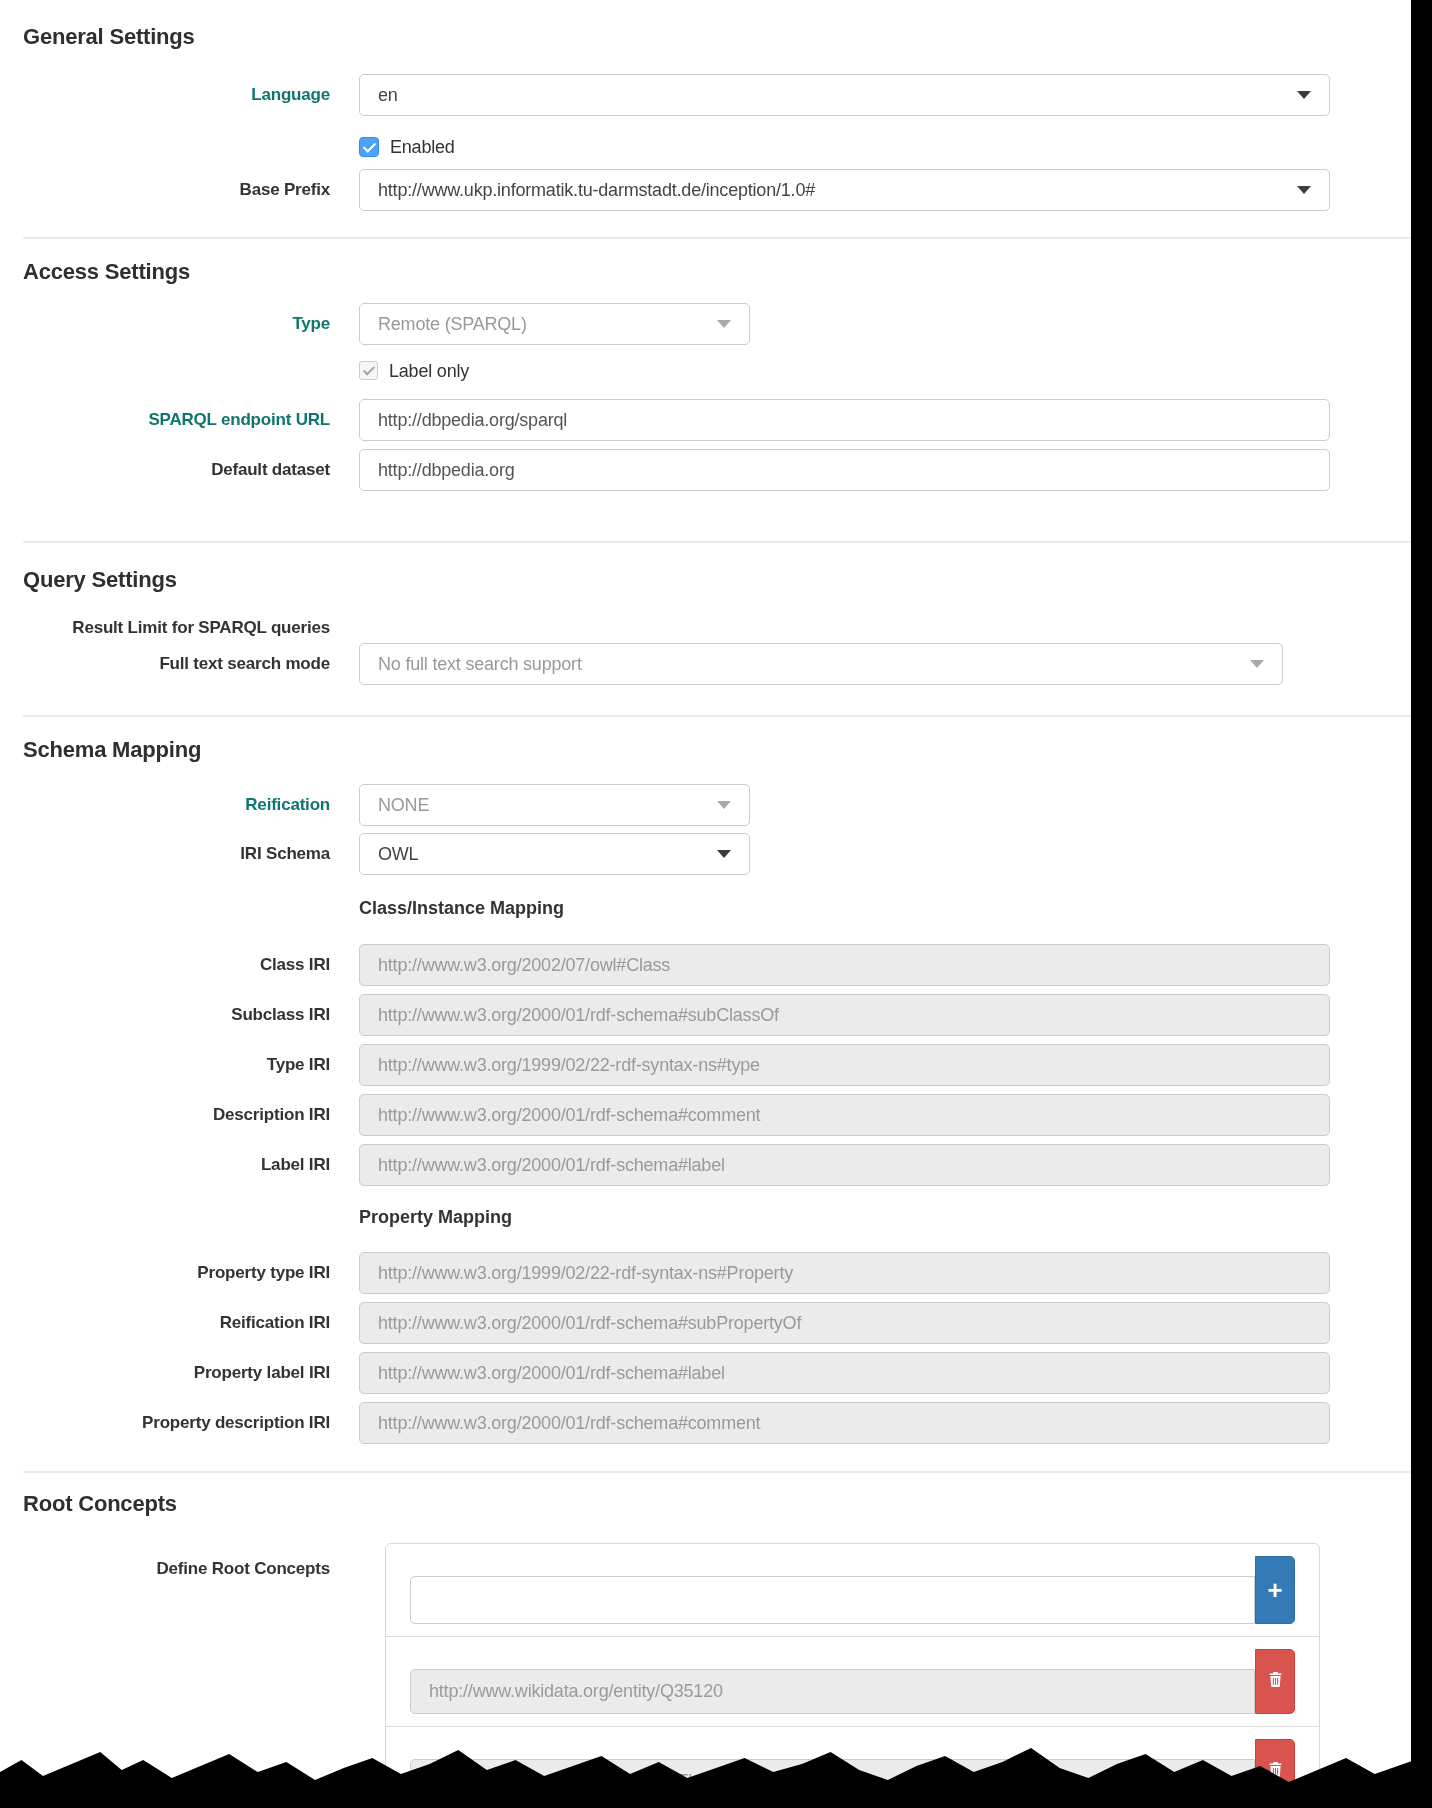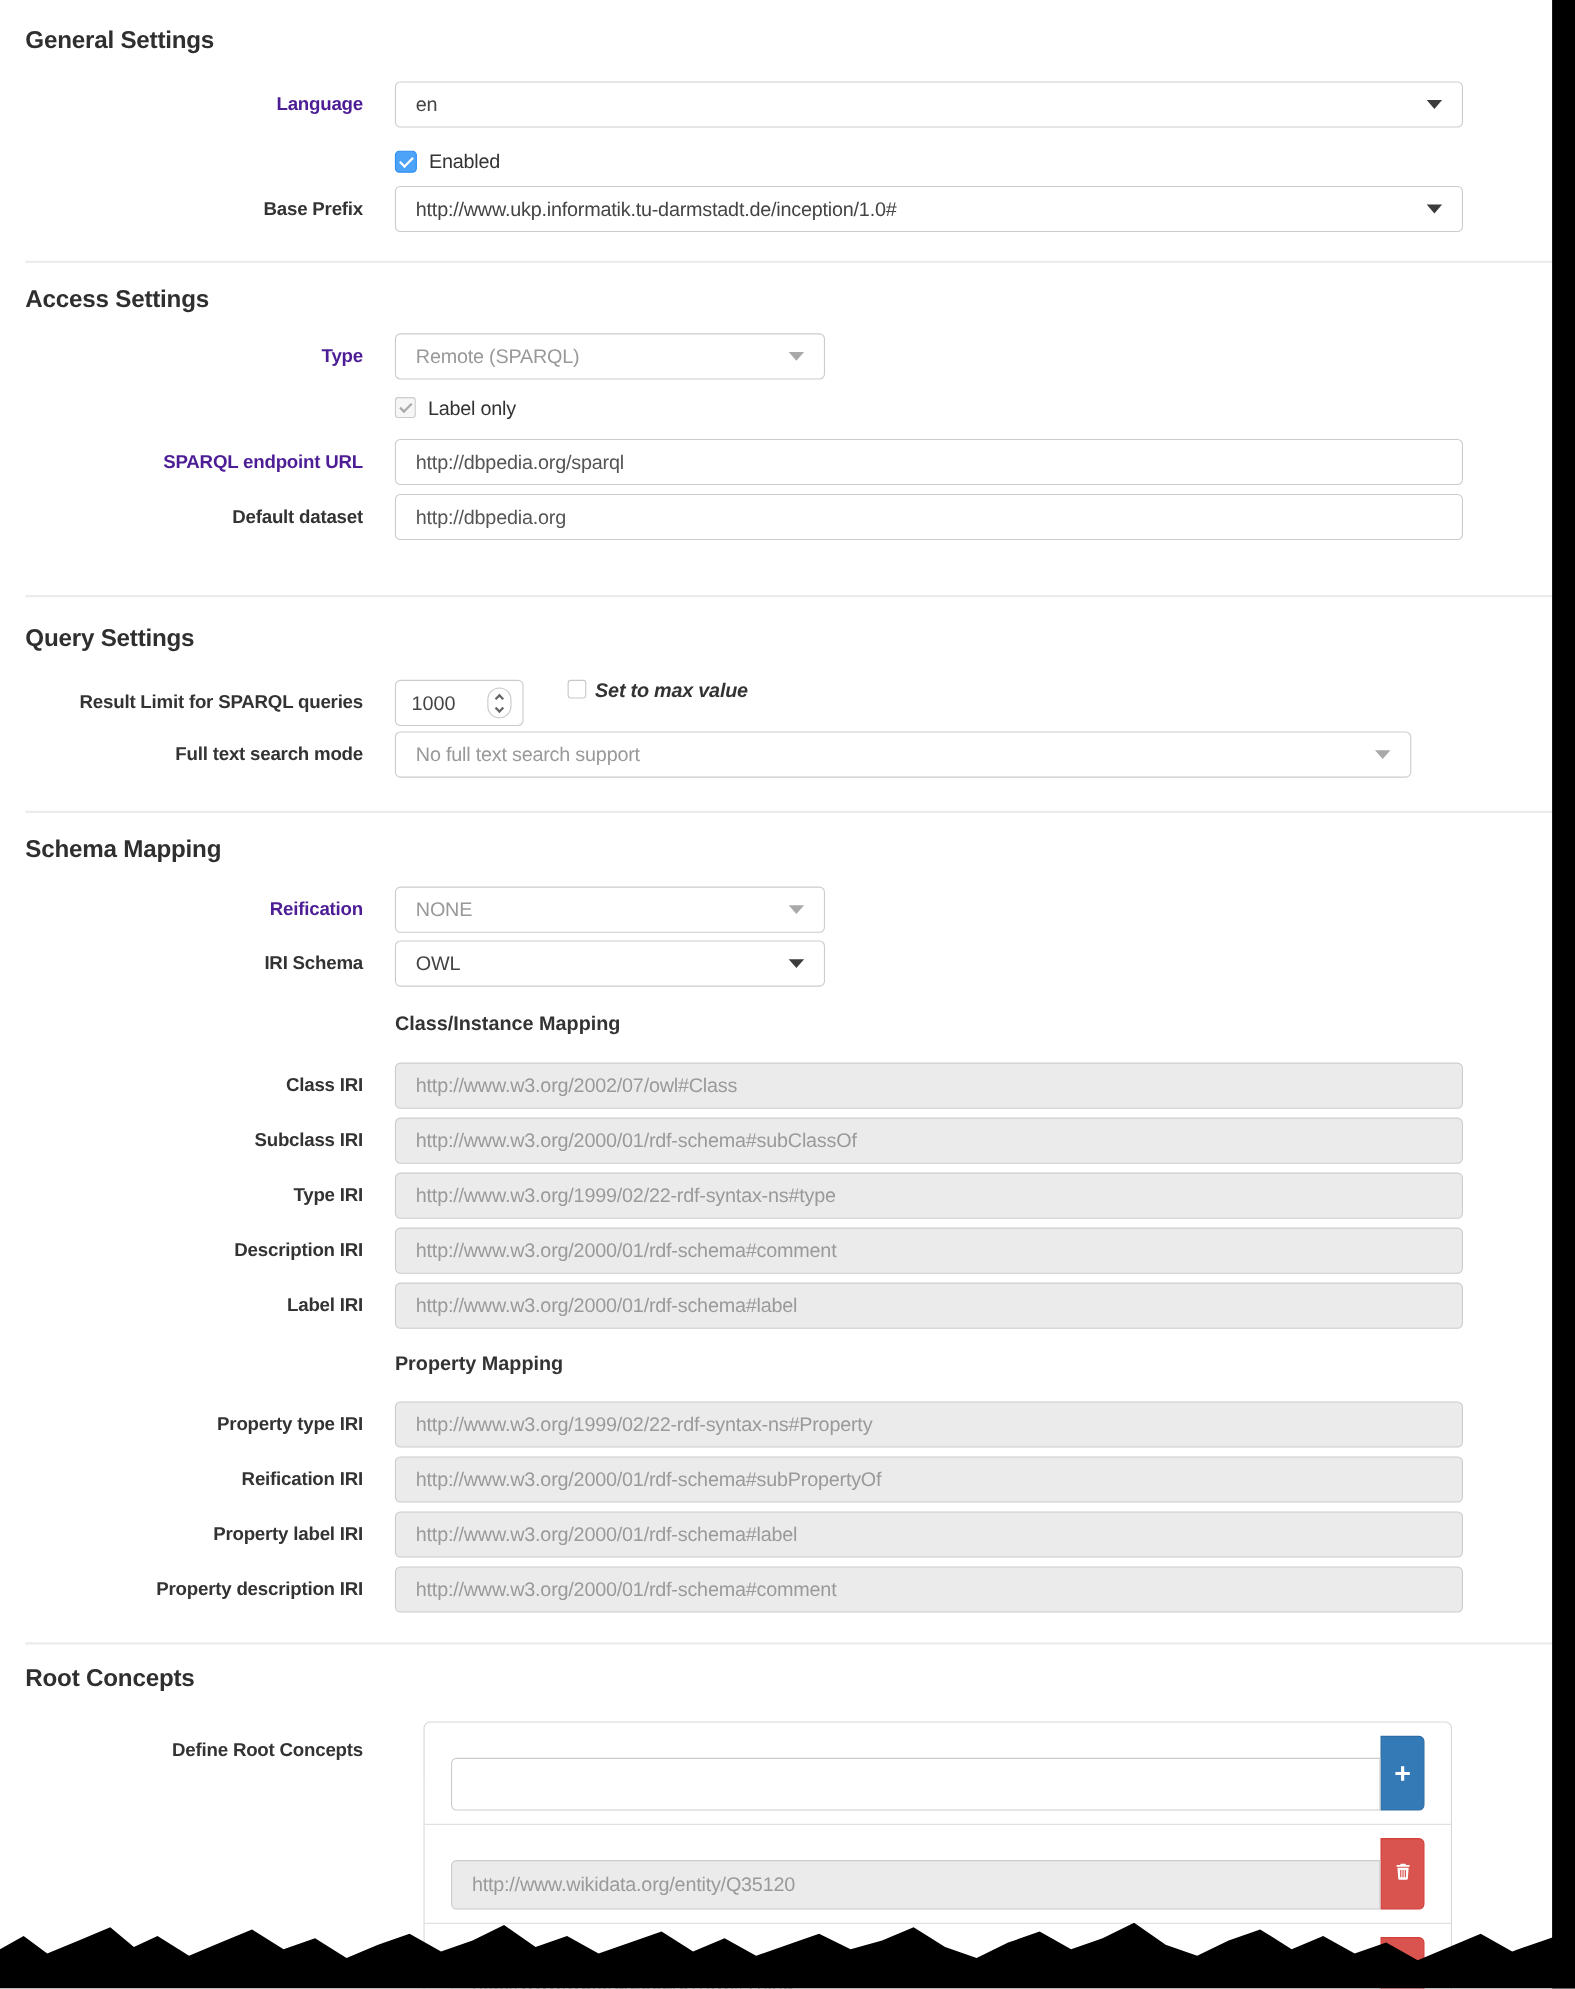--- a/index.html
+++ b/index.html
@@ -19,21 +19,21 @@
     font-size: 18px; font-weight: 600; color: #333;
     margin-left: 359px;
   }
 
   .form-row { display: flex; align-items: center; }
   .lbl {
     flex: none; width: 330px; text-align: right;
     font-size: 17px; font-weight: bold; color: #333;
     letter-spacing: -0.2px;
   }
-  .lbl.required { color: #4c1d95; }
+  .lbl.required { color: #0f766e; }
   .ctl { margin-left: 29px; display: flex; align-items: flex-start; }
 
   
   .select, .tinput {
     height: 42px; border: 1px solid #ccc; border-radius: 5px;
     background: #fff; display: flex; align-items: center;
     padding: 0 18px; font-size: 18px; color: #444;
     letter-spacing: -0.2px; position: relative;
   }
   .select .val { flex: 1; white-space: nowrap; overflow: hidden; }
@@ -203,32 +203,20 @@
         <div class="tinput w-full">http://dbpedia.org</div>
       </div>
     </div>
 
     <hr class="divider mt-div2">
 
     <h2 class="section-title mt-query">Query Settings</h2>
 
     <div class="form-row mt-limit">
       <div class="lbl">Result Limit for SPARQL queries</div>
-      <div class="ctl">
-        <div class="spinner">
-          <span class="num">1000</span>
-          <span class="stepper">
-            <span class="chev up"></span>
-            <span class="chev down"></span>
-          </span>
-        </div>
-        <span style="width:40px"></span>
-        <span class="cb cb-empty"></span>
-        <span class="cb-label em">Set to max value</span>
-      </div>
     </div>
 
     <div class="form-row mt-fts">
       <div class="lbl">Full text search mode</div>
       <div class="ctl">
         <div class="select w-fts disabled">
           <span class="val">No full text search support</span>
           <span class="caret"></span>
         </div>
       </div>

